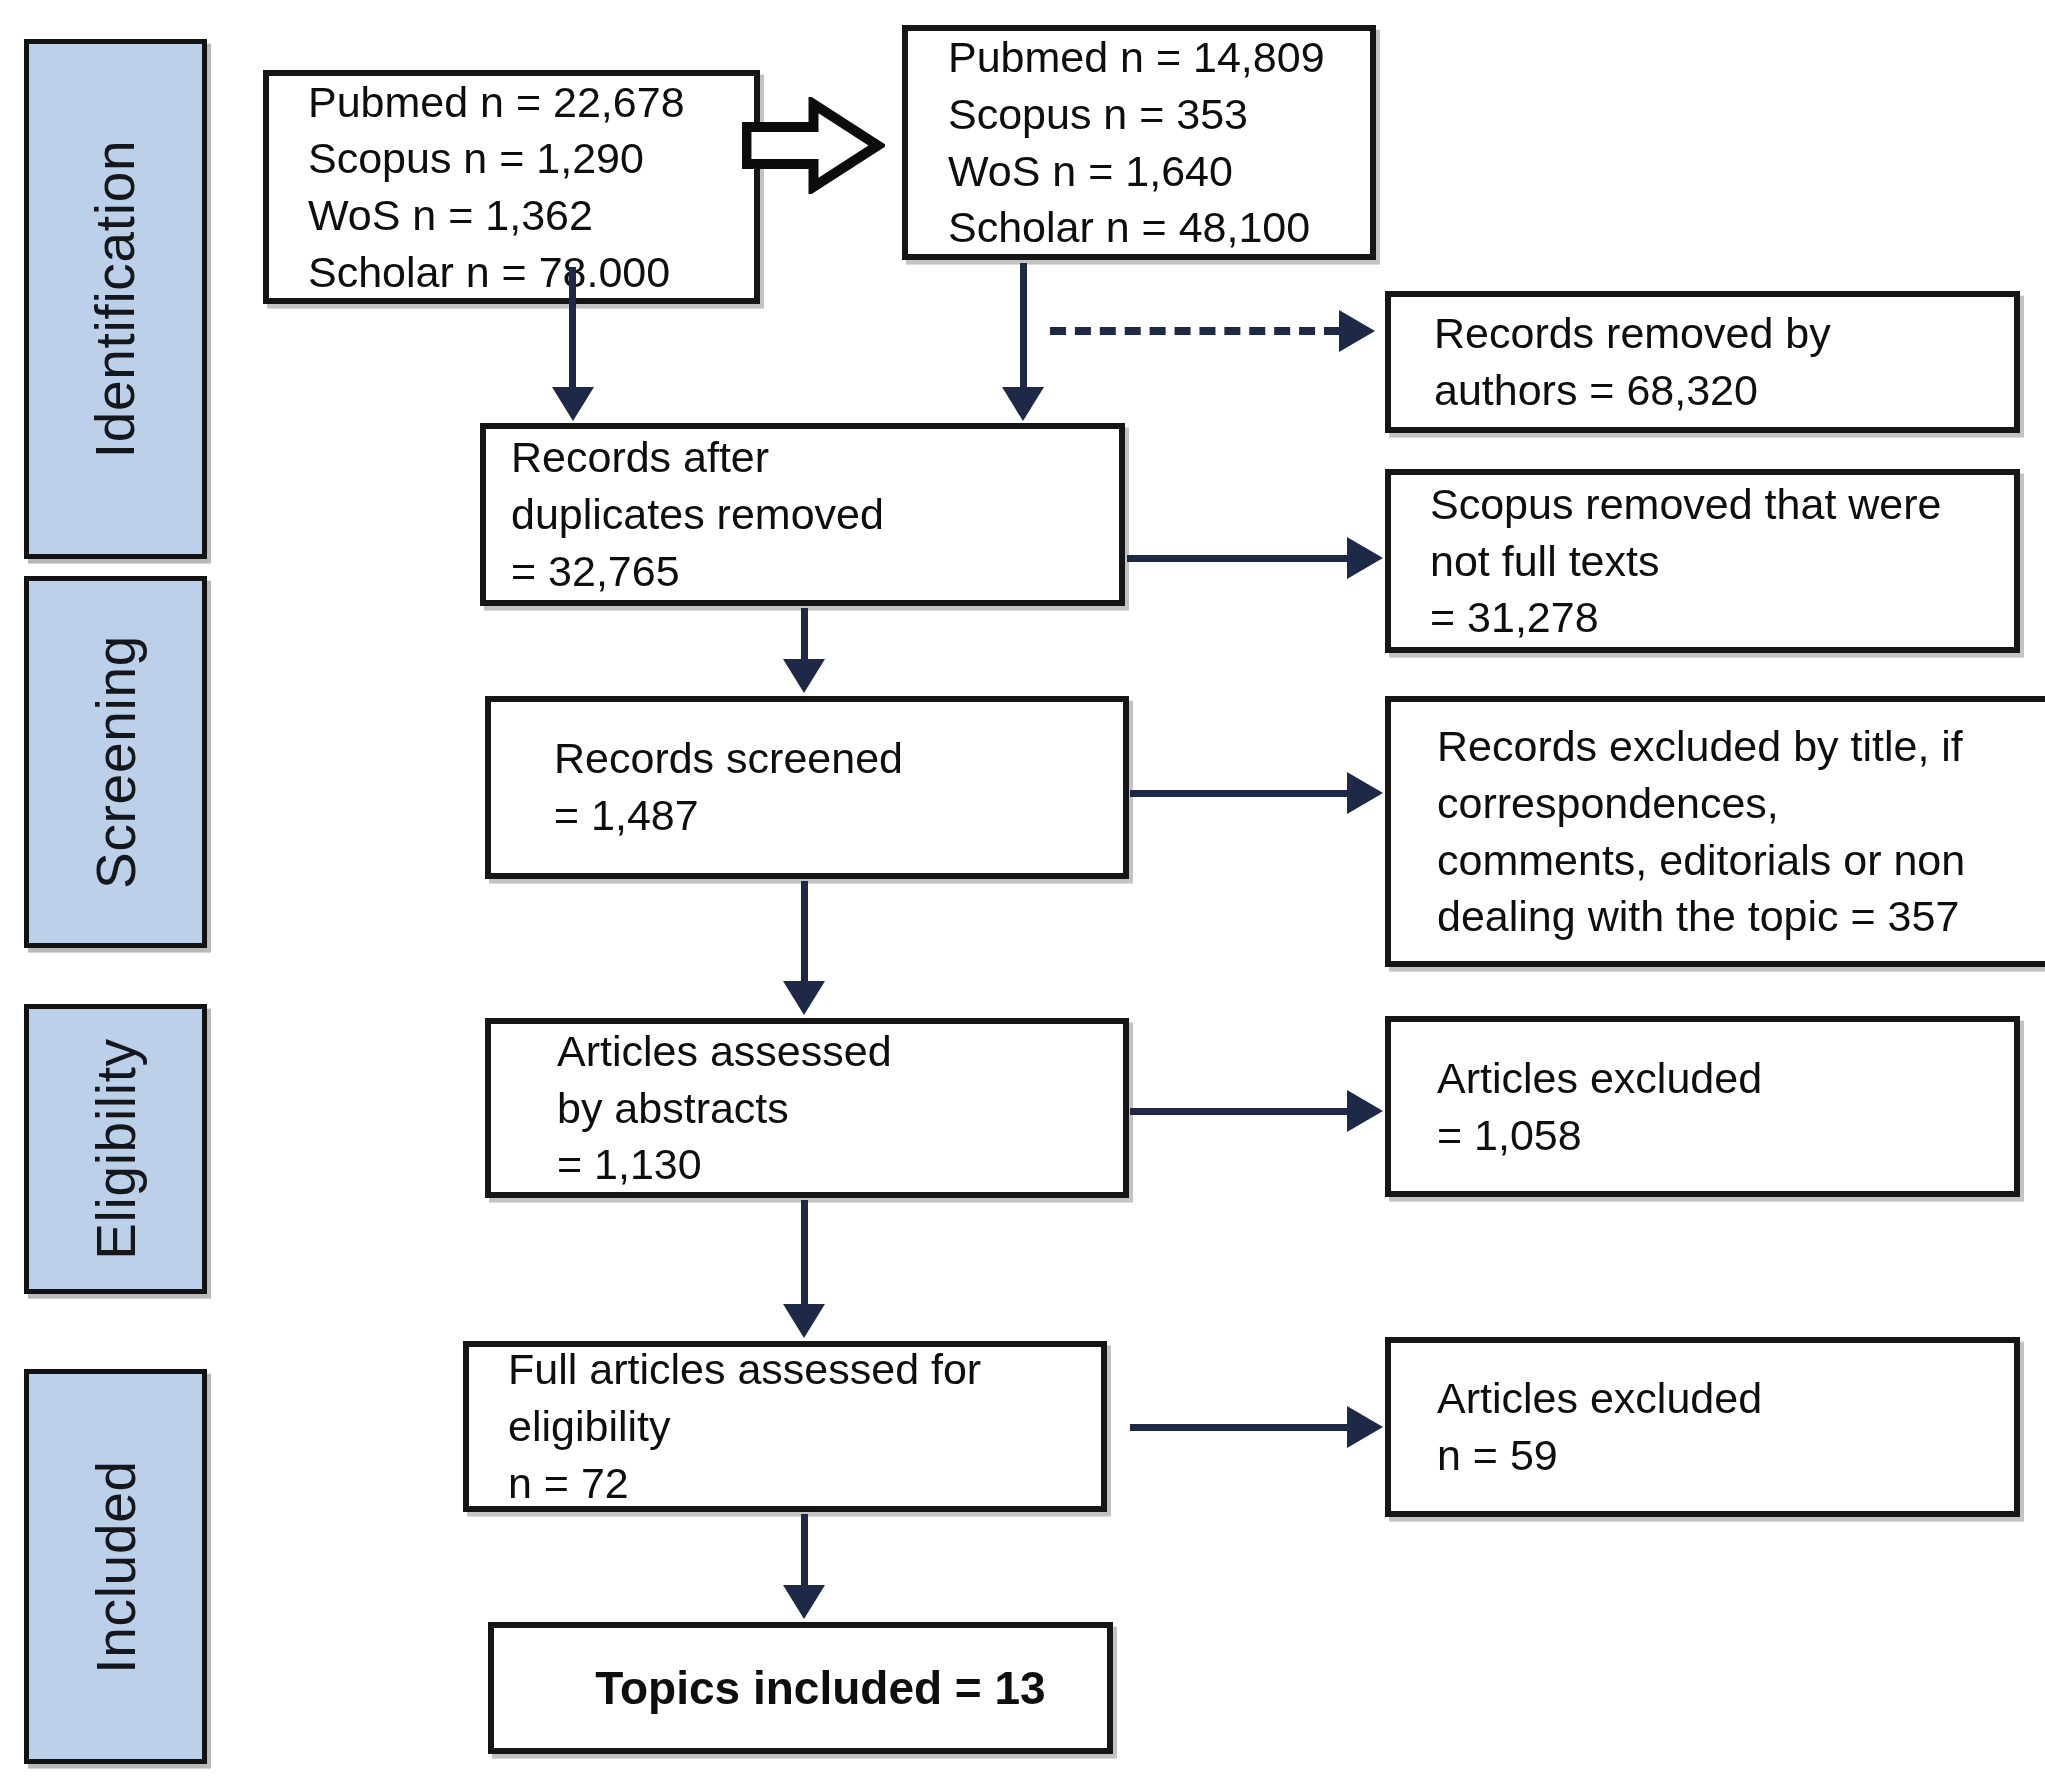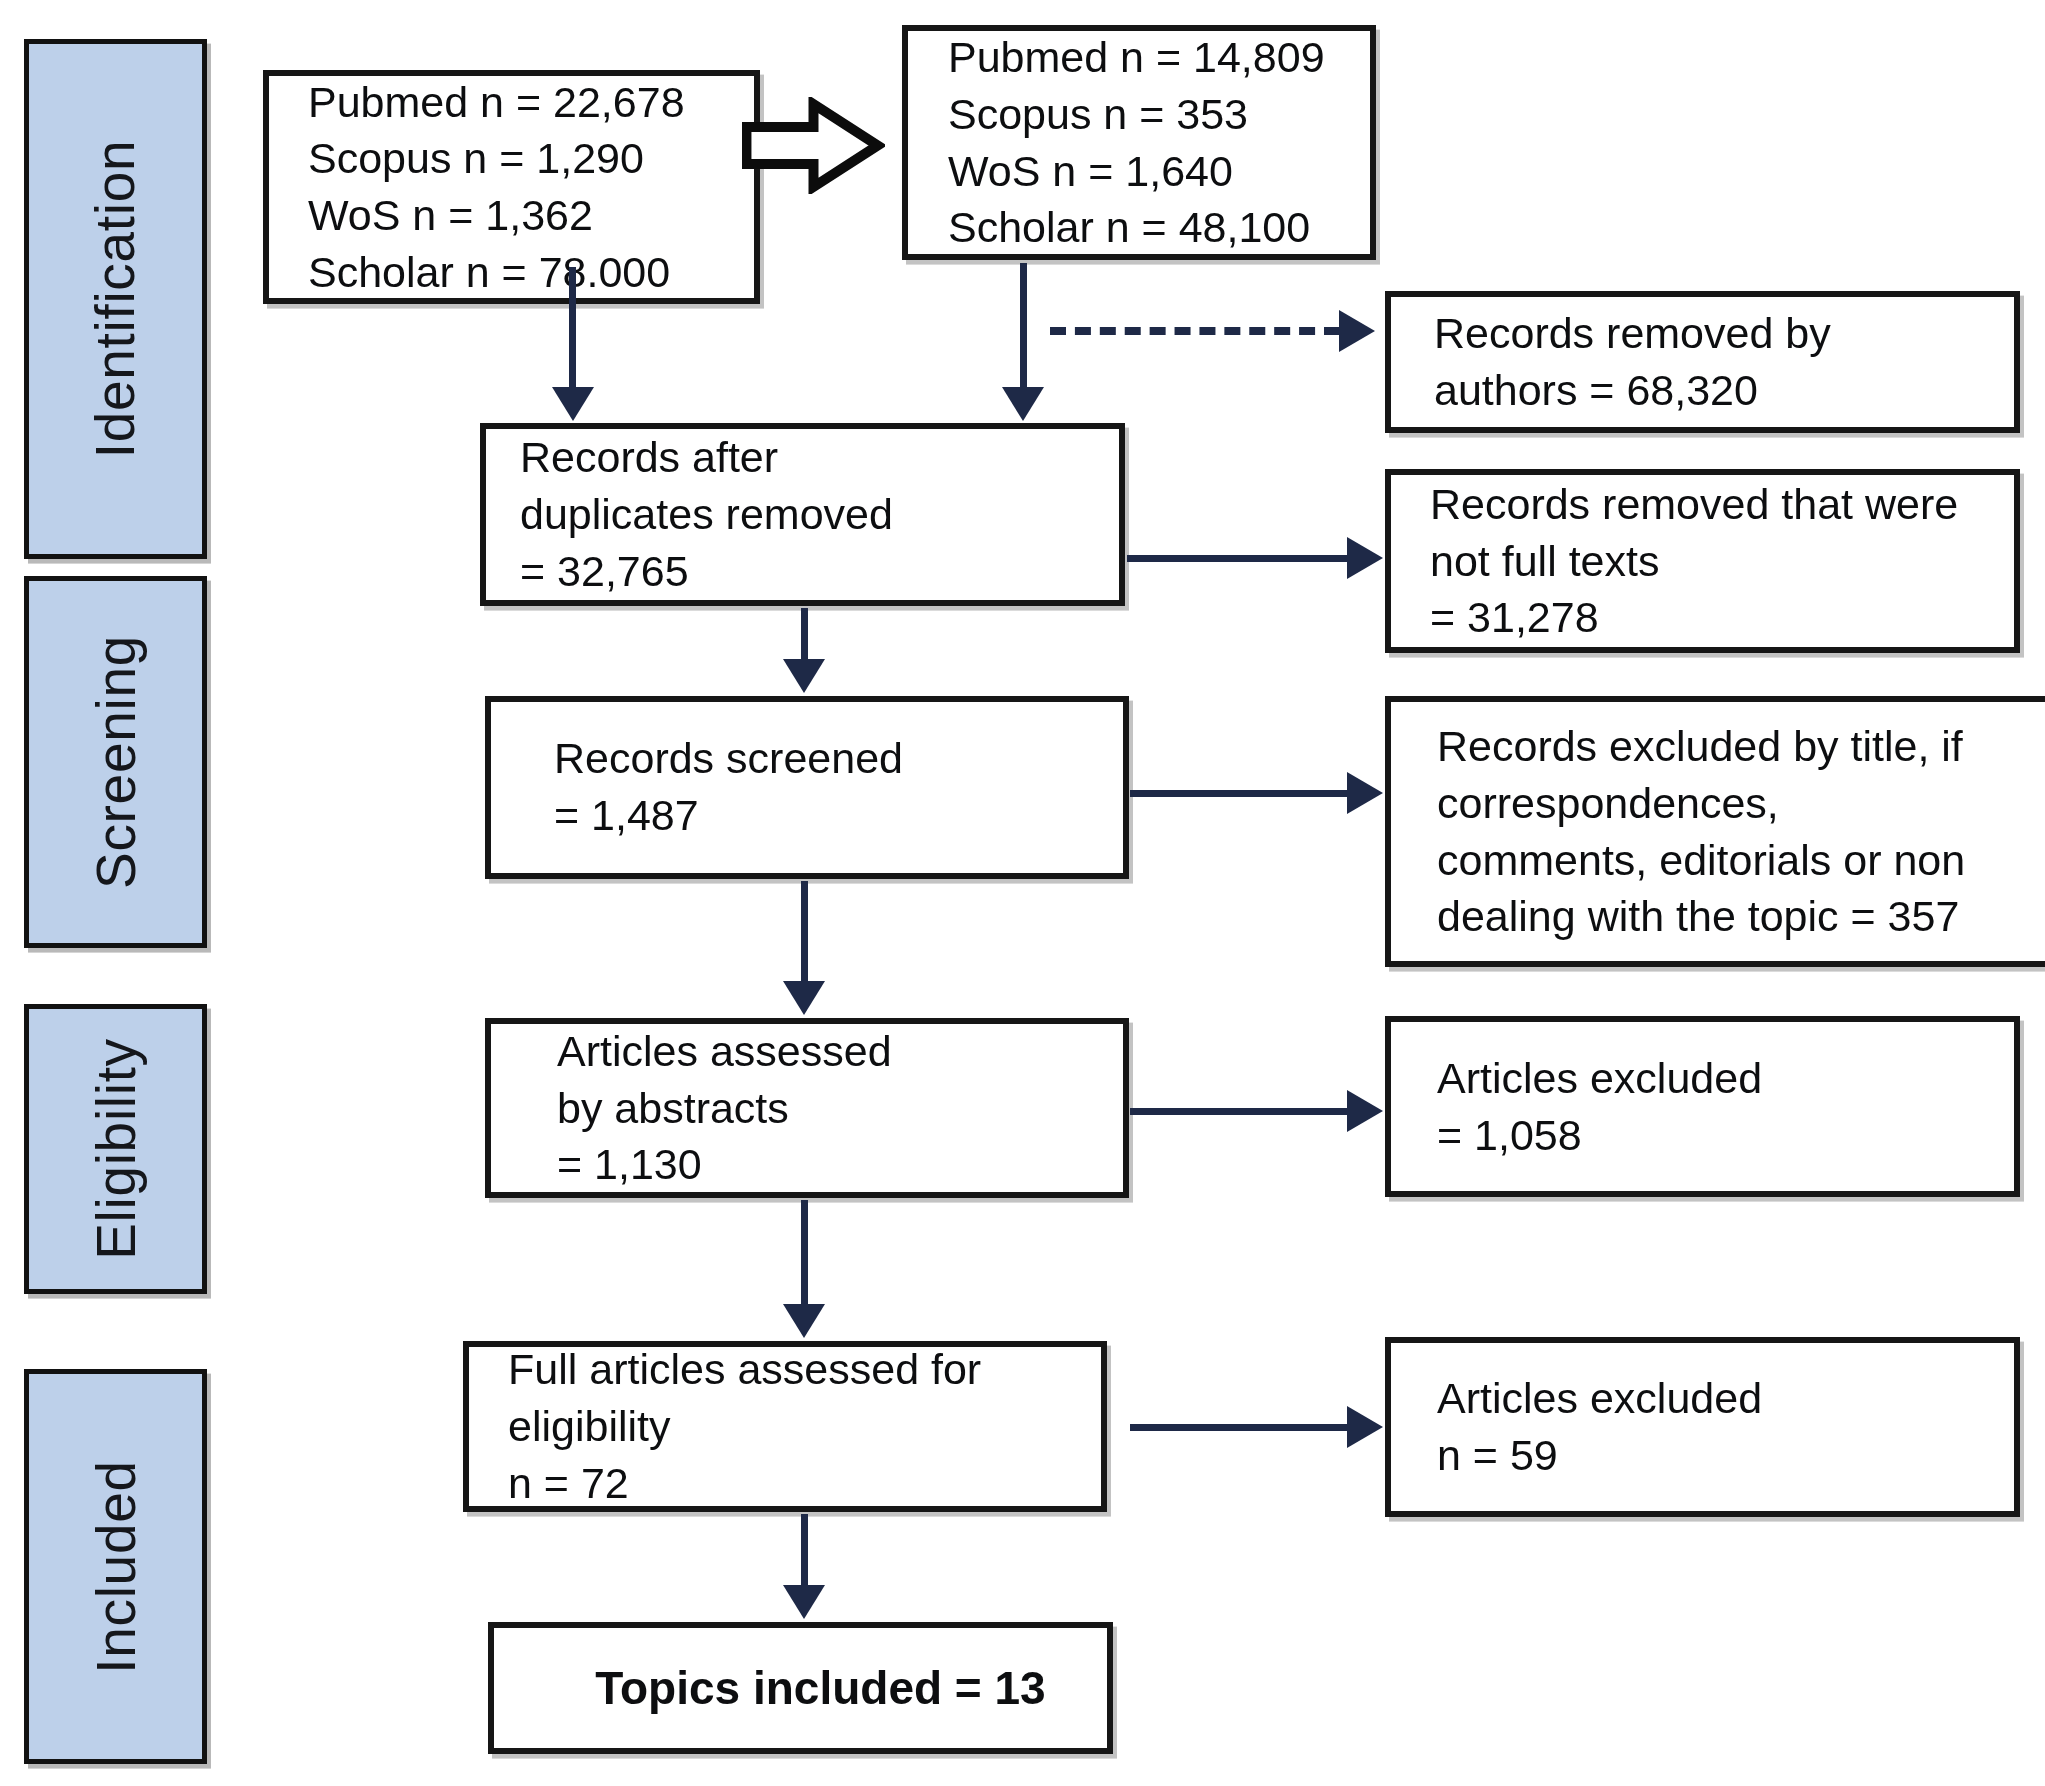--- a/index.html
+++ b/index.html
@@ -77,21 +77,21 @@
   <svg class="blockarrow" style="left:742px;top:97px;" width="143" height="97" viewBox="0 0 100 68">
     <polygon points="3,21 50,21 50,5 95,34 50,63 50,47 3,47" fill="#ffffff" stroke="#0c0c0c" stroke-width="7" stroke-linejoin="miter"></polygon>
   </svg>
 
   <div class="box" style="left:1385px;top:291px;width:635px;height:142px;padding-left:43px;">
     <span class="ln">Records removed by</span>
     <span class="ln">authors = 68,320</span>
   </div>
 
   <div class="box" style="left:1385px;top:469px;width:635px;height:184px;padding-left:39px;">
-    <span class="ln">Records removed that were</span>
+    <span class="ln">Scopus removed that were</span>
     <span class="ln">not full texts</span>
     <span class="ln">= 31,278</span>
   </div>
 
   <div class="box" style="left:1385px;top:696px;width:724px;height:271px;padding-left:46px;">
     <span class="ln">Records excluded by title, if</span>
     <span class="ln">correspondences,</span>
     <span class="ln">comments, editorials or non</span>
     <span class="ln">dealing with the topic = 357</span>
   </div>
@@ -99,21 +99,21 @@
   <div class="box top" style="left:1385px;top:1016px;width:635px;height:181px;padding-left:46px;">
     <span class="ln">Articles excluded</span>
     <span class="ln">= 1,058</span>
   </div>
 
   <div class="box" style="left:1385px;top:1337px;width:635px;height:180px;padding-left:46px;">
     <span class="ln">Articles excluded</span>
     <span class="ln">n = 59</span>
   </div>
 
-  <div class="box" style="left:480px;top:423px;width:645px;height:183px;padding-left:34px;">
+  <div class="box" style="left:480px;top:423px;width:645px;height:183px;padding-left:25px;">
     <span class="ln">Records after</span>
     <span class="ln">duplicates removed</span>
     <span class="ln">= 32,765</span>
   </div>
 
   <div class="box top" style="left:485px;top:696px;width:644px;height:183px;padding-left:63px;">
     <span class="ln">Records screened</span>
     <span class="ln">= 1,487</span>
   </div>
 

